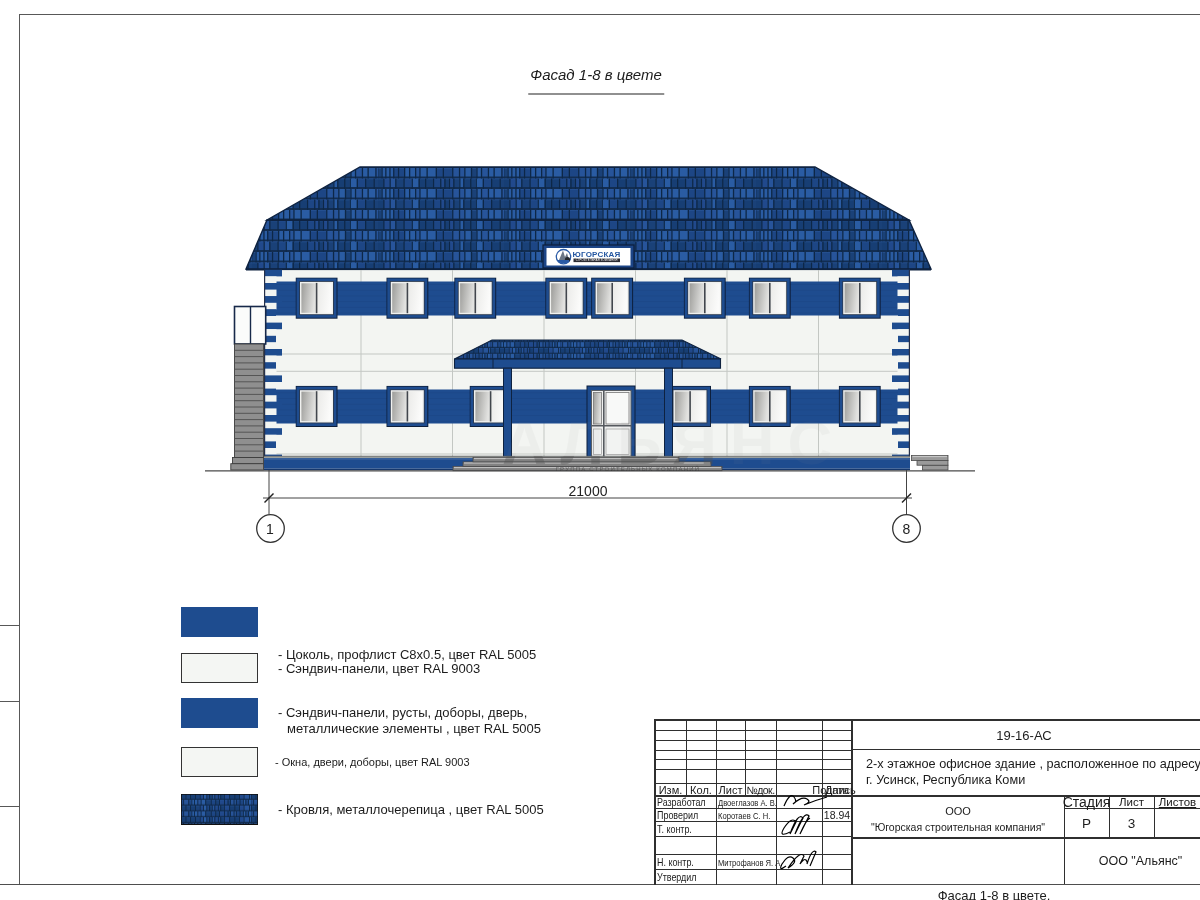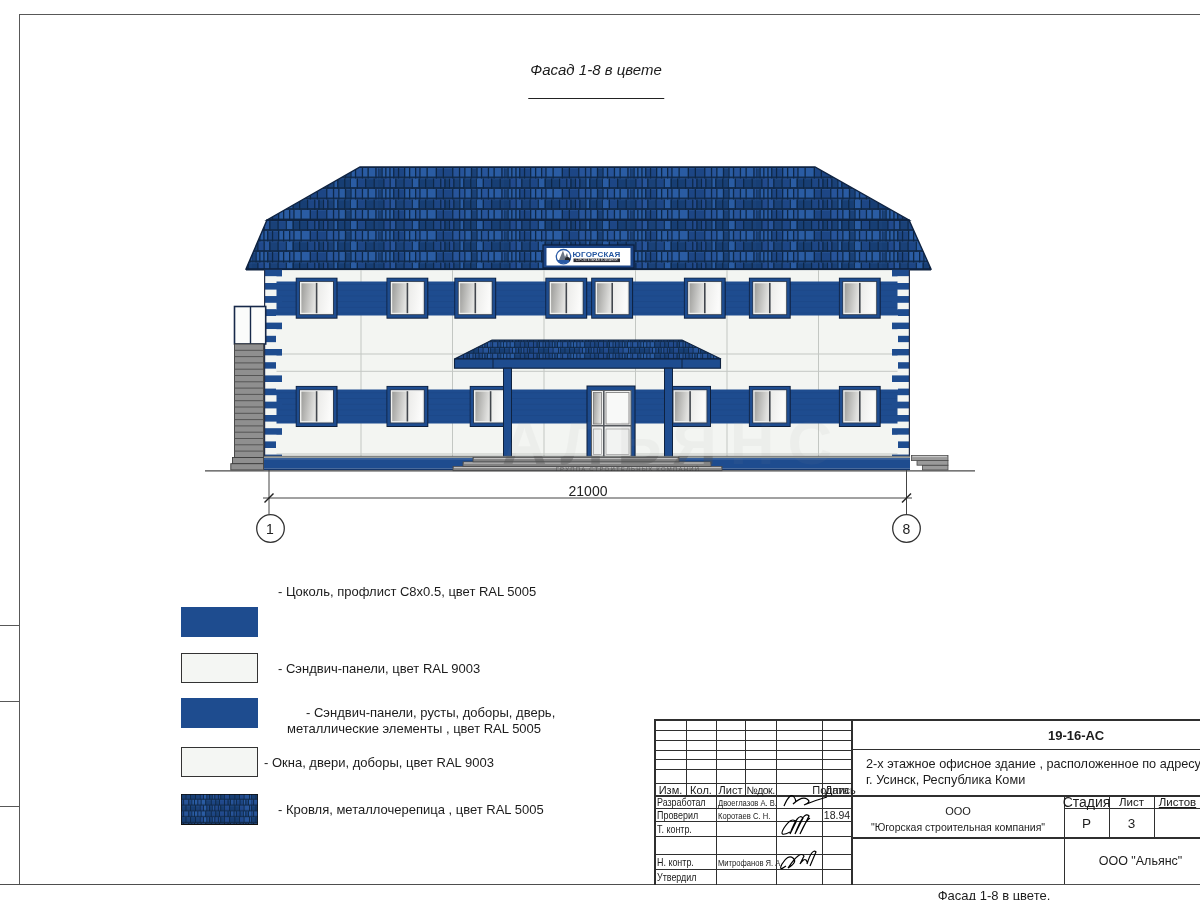--- a/index.html
+++ b/index.html
@@ -17,21 +17,21 @@
 <div class="ln" style="left:18.6px;top:13.5px;width:1.4px;height:871px;background:#585858;"></div>
 
 <div class="ln" style="left:0px;top:883.6px;width:1200px;height:1.6px;background:#4e4e4e;"></div>
 
 <div class="ln" style="left:0px;top:625px;width:19px;height:1.3px;background:#585858;"></div>
 
 <div class="ln" style="left:0px;top:700.5px;width:19px;height:1.3px;background:#585858;"></div>
 
 <div class="ln" style="left:0px;top:805.5px;width:19px;height:1.3px;background:#585858;"></div>
 
-<div class="txt" style="left:596px;top:80px;transform:translate(-50%,-50%);font-size:15px;font-style:italic;border-bottom:1.4px solid #222;padding:0 2px 20px 2px;">Фасад 1-8 в цвете</div>
+<div class="txt" style="left:596px;top:80px;transform:translate(-50%,-50%);font-size:15px;font-style:italic;border-bottom:1.4px solid #222;padding:0 2px 11px 2px;">Фасад 1-8 в цвете</div>
 
 <svg class="abs" style="left:0;top:0;" width="1200" height="560" viewBox="0 0 1200 560">
 <defs>
   <pattern id="tiles" width="126" height="21.0" patternUnits="userSpaceOnUse">
 <rect width="126" height="21.0" fill="#1d4685"></rect>
 <rect x="-1.0" y="0.0" width="4.4" height="10.5" fill="#1a4178"></rect>
 <rect x="3.4" y="0.0" width="3.8" height="10.5" fill="#2a5ca3"></rect>
 <rect x="7.2" y="0.0" width="4.1" height="10.5" fill="#2a5ca3"></rect>
 <rect x="11.3" y="0.0" width="3.8" height="10.5" fill="#2a5ca3"></rect>
 <rect x="26.0" y="0.0" width="4.9" height="10.5" fill="#2a5ca3"></rect>
@@ -441,34 +441,34 @@
 
 <circle cx="270.5" cy="528.5" r="13.8" fill="#fff" stroke="#333" stroke-width="1.3"></circle>
 <text x="270" y="533.5" font-size="14" fill="#222" text-anchor="middle">1</text>
 
 <circle cx="906.5" cy="528.5" r="13.8" fill="#fff" stroke="#333" stroke-width="1.3"></circle>
 <text x="906.5" y="533.5" font-size="14" fill="#222" text-anchor="middle">8</text>
 </svg>
 
 <div class="abs" style="left:181px;top:606.5px;width:77px;height:30.5px;background:#1e4c8f;"></div>
 
-<div class="txt" style="left:278px;top:591px;transform:translateY(-50%);font-size:13px;">- Цоколь, профлист С8х0.5, цвет RAL 5005</div>
+<div class="txt" style="left:278px;top:654px;transform:translateY(-50%);font-size:13px;">- Цоколь, профлист С8х0.5, цвет RAL 5005</div>
 
 <div class="abs" style="left:181px;top:652.5px;width:77px;height:30px;background:#f4f6f3;border:1px solid #333;box-sizing:border-box;"></div>
 
 <div class="txt" style="left:278px;top:667.5px;transform:translateY(-50%);font-size:13px;">- Сэндвич-панели, цвет RAL 9003</div>
 
 <div class="abs" style="left:181px;top:698px;width:77px;height:29.5px;background:#1e4c8f;"></div>
 
-<div class="txt" style="left:278px;top:711.5px;transform:translateY(-50%);font-size:13px;margin-left:28px;">- Сэндвич-панели, русты, доборы, дверь,</div>
+<div class="txt" style="left:278px;top:711.5px;transform:translateY(-50%);font-size:13px;">- Сэндвич-панели, русты, доборы, дверь,</div>
 <div class="txt" style="left:287px;top:727.5px;transform:translateY(-50%);font-size:13px;">металлические элементы , цвет RAL 5005</div>
 
 <div class="abs" style="left:181px;top:747px;width:77px;height:29.5px;background:#f4f6f3;border:1px solid #333;box-sizing:border-box;"></div>
 
-<div class="txt" style="left:264px;top:762px;transform:translateY(-50%);font-size:13px;">- Окна, двери, доборы, цвет RAL 9003</div>
+<div class="txt" style="left:275px;top:762px;transform:translateY(-50%);font-size:11px;">- Окна, двери, доборы, цвет RAL 9003</div>
 
 <svg class="abs" style="left:181px;top:794px;" width="77" height="30.5">
     <rect x="0" y="0" width="77" height="30.5" fill="url(#tilesS)" stroke="#111" stroke-width="1.6"></rect>
   </svg>
 
 <div class="txt" style="left:278px;top:809px;transform:translateY(-50%);font-size:13px;">- Кровля, металлочерепица , цвет RAL 5005</div>
 
 <div class="ln" style="left:654px;top:719px;width:546px;height:1.7px;"></div>
 
 <div class="ln" style="left:654px;top:719px;width:1.7px;height:165.5px;"></div>
@@ -521,21 +521,21 @@
 <div class="txt" style="left:718px;top:861.5px;transform:translateY(-50%) scaleX(0.8);transform-origin:0 50%;font-size:9.5px;">Митрофанов Я. А.</div>
 
 <div class="txt ctr" style="left:837px;top:814.8px;font-size:10.5px;">18.94</div>
 
 <svg class="abs" style="left:777px;top:790px;" width="56" height="90" viewBox="0 0 56 90">
   <path d="M7 16 Q13 2 17 7 Q21 12 16 14 Q25 6 30 9 Q35 12 27 15 Q39 10 50 7" fill="none" stroke="#000" stroke-width="1.2"></path>
   <path d="M13 42 Q1 48 7 38 Q15 26 19 32 L13 44 Q21 22 26 28 L18 44 Q27 20 32 26 L23 44 Q29 30 33 28" fill="none" stroke="#000" stroke-width="1.2"></path>
   <path d="M9 76 Q1 82 5 74 Q11 64 16 68 Q21 72 11 78 Q23 60 27 66 L23 74 Q27 68 29 70 Q31 72 30 74 Q35 58 39 62 L33 76" fill="none" stroke="#000" stroke-width="1.2"></path>
 </svg>
 
-<div class="txt ctr" style="left:1076px;top:734.5px;font-size:13px;font-weight:bold;">19-16-АС</div>
+<div class="txt ctr" style="left:1024px;top:734.5px;font-size:13px;">19-16-АС</div>
 
 <div class="txt" style="left:866px;top:764px;transform:translateY(-50%);font-size:12.7px;">2-х этажное офисное здание , расположенное по адресу</div>
 <div class="txt" style="left:866px;top:779.5px;transform:translateY(-50%);font-size:12.7px;">г. Усинск, Республика Коми</div>
 
 <div class="txt ctr" style="left:958px;top:810.5px;font-size:11px;">ООО</div>
 <div class="txt ctr" style="left:958px;top:826.5px;font-size:10.5px;">"Югорская строительная компания"</div>
 
 <div class="txt ctr" style="left:1086.5px;top:801.7px;font-size:14px;">Стадия</div>
 <div class="txt ctr" style="left:1131.5px;top:801.7px;font-size:11.5px;">Лист</div>
 <div class="txt ctr" style="left:1177.5px;top:801.7px;font-size:11.5px;text-decoration:underline;">Листов</div>

